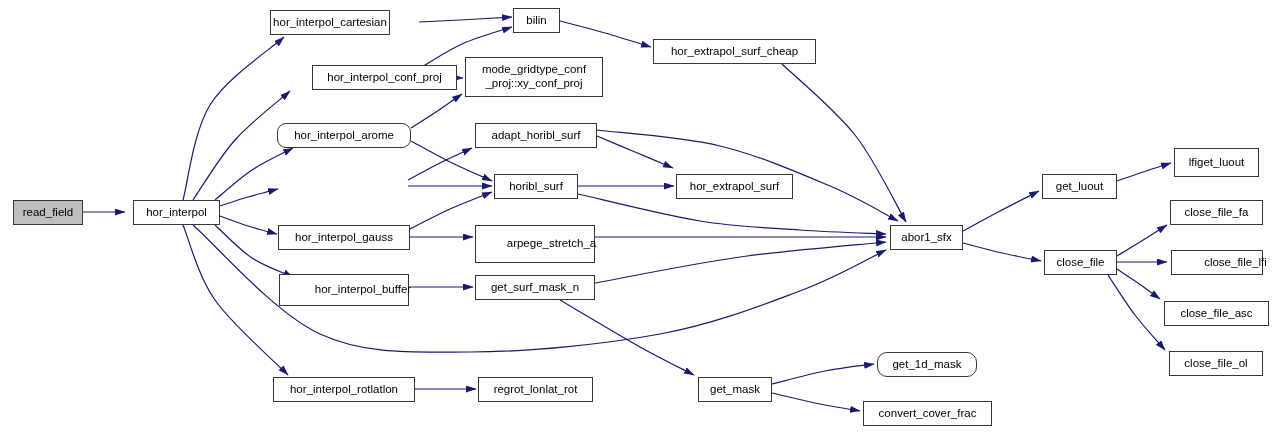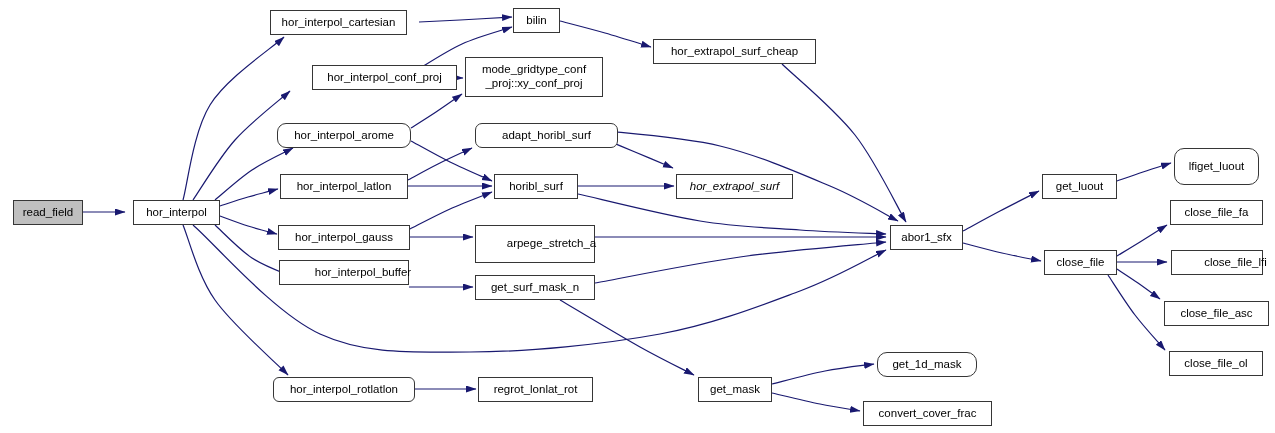--- a/index.html
+++ b/index.html
@@ -57,41 +57,40 @@
       <path d="M 963 231 C 969.1666666666666 227.66666666666666 987.3333333333334 217.66666666666666 1000 211 C 1012.6666666666666 204.33333333333334 1032.5 194.33333333333334 1039 191" class="edge" marker-end="url(#arrow)"></path>
       <path d="M 963 243 C 969.5 244.66666666666666 989 250 1002 253 C 1015 256 1034.5 259.6666666666667 1041 261" class="edge" marker-end="url(#arrow)"></path>
       <path d="M 1117 181 C 1121.3333333333333 179.5 1134 175 1143 172 C 1152 169 1166.3333333333333 164.5 1171 163" class="edge" marker-end="url(#arrow)"></path>
       <path d="M 1117 256 C 1120.8333333333333 253.66666666666666 1131.6666666666667 247.16666666666666 1140 242 C 1148.3333333333333 236.83333333333334 1162.5 227.83333333333334 1167 225" class="edge" marker-end="url(#arrow)"></path>
       <path d="M 1117 262 L 1167 262" class="edge" marker-end="url(#arrow)"></path>
       <path d="M 1117 269 C 1120.5 271.3333333333333 1130.8333333333333 278 1138 283 C 1145.1666666666667 288 1156.3333333333333 296.3333333333333 1160 299" class="edge" marker-end="url(#arrow)"></path>
       <path d="M 1108 275 C 1112.5 281.6666666666667 1125.5 302.5 1135 315 C 1144.5 327.5 1160 344.1666666666667 1165 350" class="edge" marker-end="url(#arrow)"></path>
     </svg>
 <div class="node highlight" style="left: 13px; top: 200px; width: 70px; height: 25px;">read_field</div>
     <div class="node" style="left: 133px; top: 200px; width: 87px; height: 25px;">hor_interpol</div>
-    <div class="node" style="left: 270px; top: 10px; width: 137px; height: 25px;">hor_interpol_cartesian</div>
+    <div class="node" style="left: 270px; top: 10px; width: 120px; height: 25px;">hor_interpol_cartesian</div>
     <div class="node" style="left: 272px; top: 65px; width: 145px; height: 25px; margin-left: 40px;">hor_interpol_conf_proj</div>
     <div class="node" style="left: 277px; top: 123px; width: 134px; height: 25px; border-radius: 9px;">hor_interpol_arome</div>
-    <div class="node" style="left: 280px; top: 174px; width: 128px; height: 25px;">hor_interpol_latlon</div>
     <div class="node" style="left: 278px; top: 225px; width: 132px; height: 25px;">hor_interpol_gauss</div>
-    <div class="node" style="left: 279px; top: 260px; width: 130px; height: 25px; padding-left: 38px;">hor_interpol_buffer</div>
-    <div class="node" style="left: 273px; top: 377px; width: 142px; height: 25px; border-radius: 6px;">hor_interpol_rotlatlon</div>
+    <div class="node" style="left: 279px; top: 274px; width: 130px; height: 32px; padding-left: 38px;">hor_interpol_buffer</div>
+    <div class="node" style="left: 273px; top: 377px; width: 142px; height: 25px;">hor_interpol_rotlatlon</div>
     <div class="node" style="left: 513px; top: 8px; width: 47px; height: 25px;">bilin</div>
     <div class="node" style="left: 465px; top: 57px; width: 138px; height: 40px;">mode_gridtype_conf
 _proj::xy_conf_proj</div>
-    <div class="node" style="left: 475px; top: 123px; width: 143px; height: 25px; border-radius: 7px;">adapt_horibl_surf</div>
+    <div class="node" style="left: 475px; top: 123px; width: 122px; height: 25px;">adapt_horibl_surf</div>
     <div class="node" style="left: 494px; top: 174px; width: 84px; height: 25px;">horibl_surf</div>
     <div class="node" style="left: 475px; top: 225px; width: 120px; height: 38px; padding-left: 33px;">arpege_stretch_a</div>
     <div class="node" style="left: 475px; top: 275px; width: 120px; height: 25px;">get_surf_mask_n</div>
     <div class="node" style="left: 478px; top: 377px; width: 115px; height: 25px;">regrot_lonlat_rot</div>
     <div class="node" style="left: 653px; top: 39px; width: 163px; height: 25px;">hor_extrapol_surf_cheap</div>
-    <div class="node" style="left: 676px; top: 174px; width: 117px; height: 25px; font-style: italic;">hor_extrapol_surf</div>
+    <div class="node" style="left: 676px; top: 174px; width: 117px; height: 25px;">hor_extrapol_surf</div>
     <div class="node" style="left: 698px; top: 377px; width: 74px; height: 25px;">get_mask</div>
     <div class="node" style="left: 890px; top: 225px; width: 73px; height: 25px;">abor1_sfx</div>
     <div class="node" style="left: 1042px; top: 174px; width: 75px; height: 25px;">get_luout</div>
     <div class="node" style="left: 1044px; top: 250px; width: 73px; height: 25px;">close_file</div>
-    <div class="node" style="left: 1174px; top: 148px; width: 85px; height: 37px; border-radius: 10px;">lfiget_luout</div>
+    <div class="node" style="left: 1174px; top: 148px; width: 85px; height: 29px;">lfiget_luout</div>
     <div class="node" style="left: 1170px; top: 200px; width: 93px; height: 25px;">close_file_fa</div>
     <div class="node" style="left: 1171px; top: 250px; width: 92px; height: 25px; padding-left: 37px;">close_file_lfi</div>
     <div class="node" style="left: 1169px; top: 351px; width: 94px; height: 25px;">close_file_ol</div>
     <div class="node" style="left: 1164px; top: 301px; width: 105px; height: 25px;">close_file_asc</div>
     <div class="node" style="left: 877px; top: 352px; width: 100px; height: 25px; border-radius: 10px;">get_1d_mask</div>
     <div class="node" style="left: 863px; top: 401px; width: 129px; height: 25px;">convert_cover_frac</div>
   </div>
 
 </body></html>

